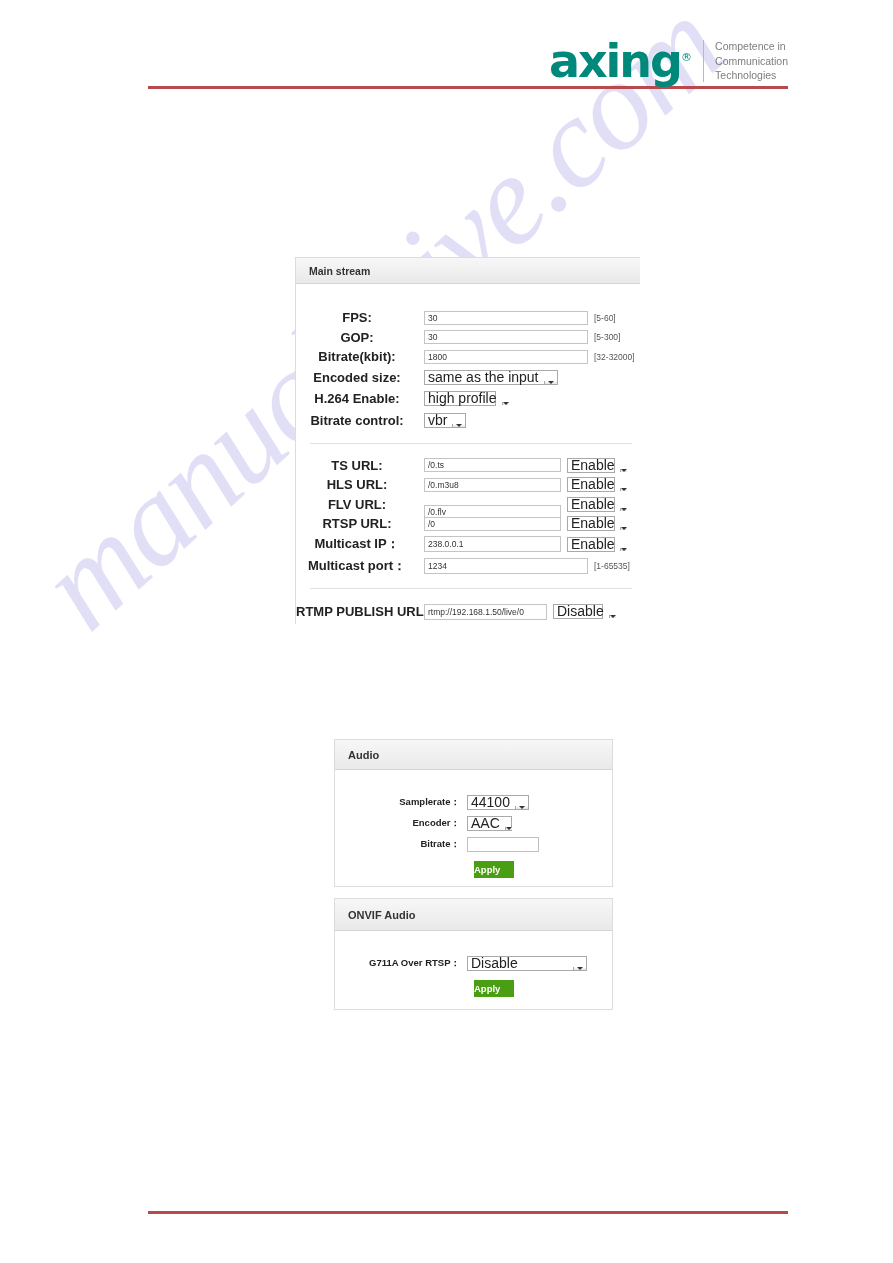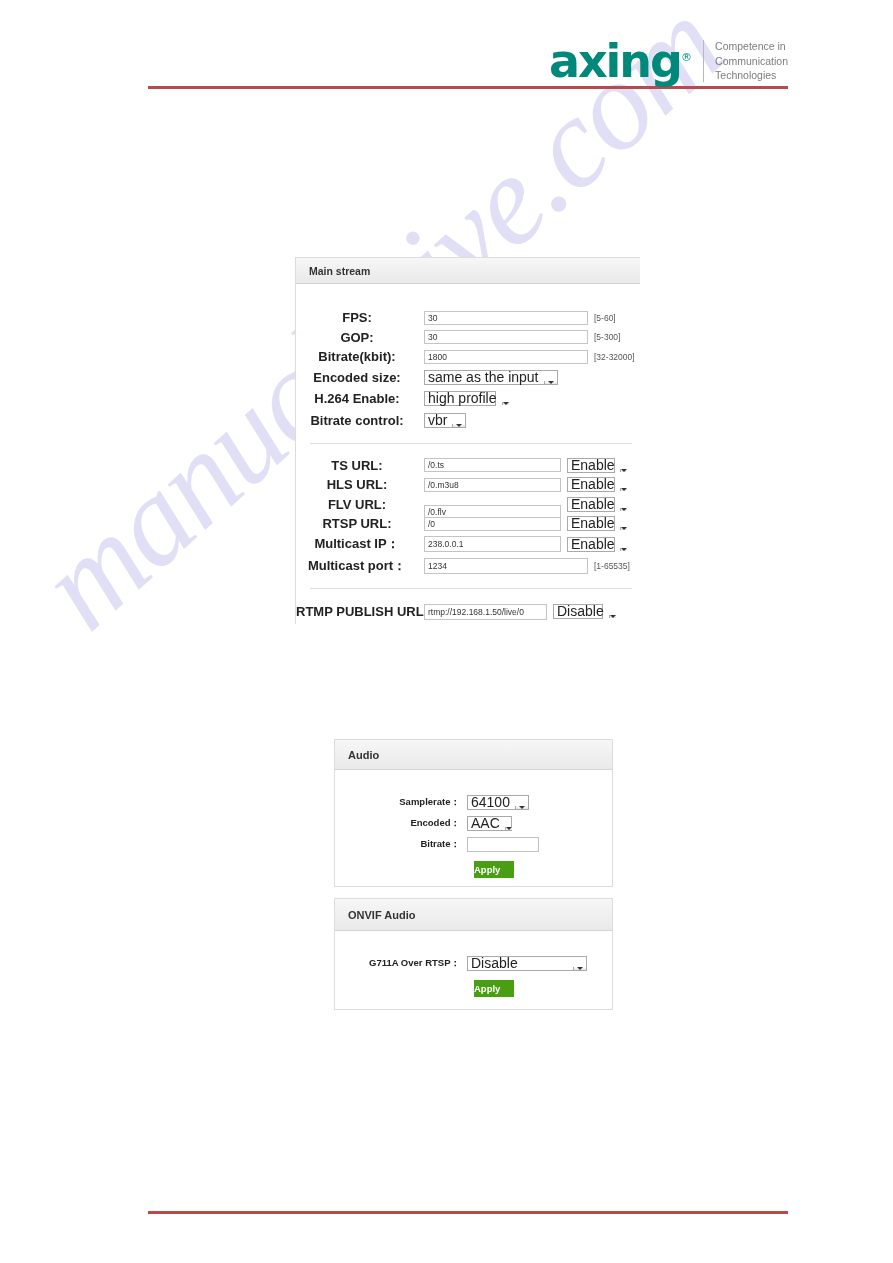--- a/index.html
+++ b/index.html
@@ -307,26 +307,26 @@
 
   </div>
 </div>
 
 <div class="panel" id="audio-panel">
   <div class="panel-head">Audio</div>
   <div class="panel-body" style="padding-top:22px;">
     <div class="audio-row">
       <div class="audio-label">Samplerate：</div>
       <div class="sel">
-        <span class="sel-val">64100</span>
+        <span class="sel-val">44100</span>
         <span class="sel-arrow"></span>
       </div>
     </div>
     <div class="audio-row">
-      <div class="audio-label">Encoded：</div>
+      <div class="audio-label">Encoder：</div>
       <div class="sel" style="width:45px;">
         <span class="sel-val" style="flex:1;">AAC</span>
         <span class="sel-arrow"></span>
       </div>
     </div>
     <div class="audio-row">
       <div class="audio-label">Bitrate：</div>
       <input class="audio-input" value="" style="">
     </div>
     <button class="apply-btn">Apply</button>

